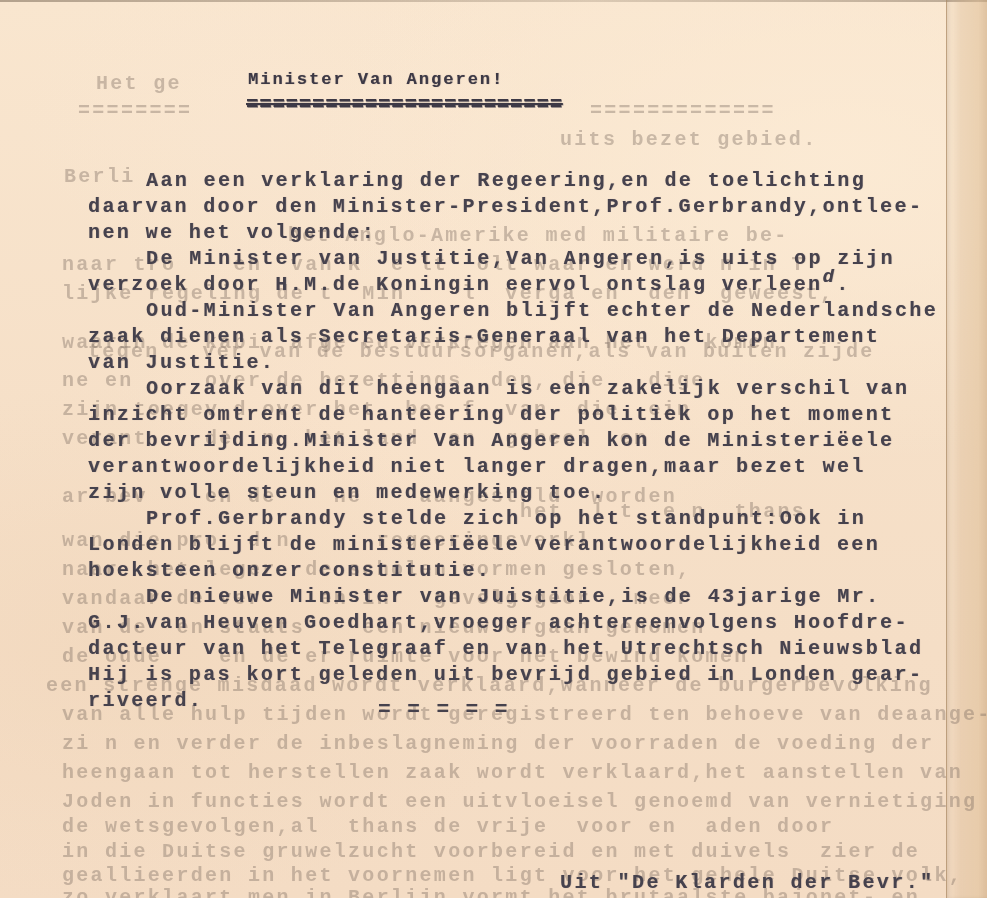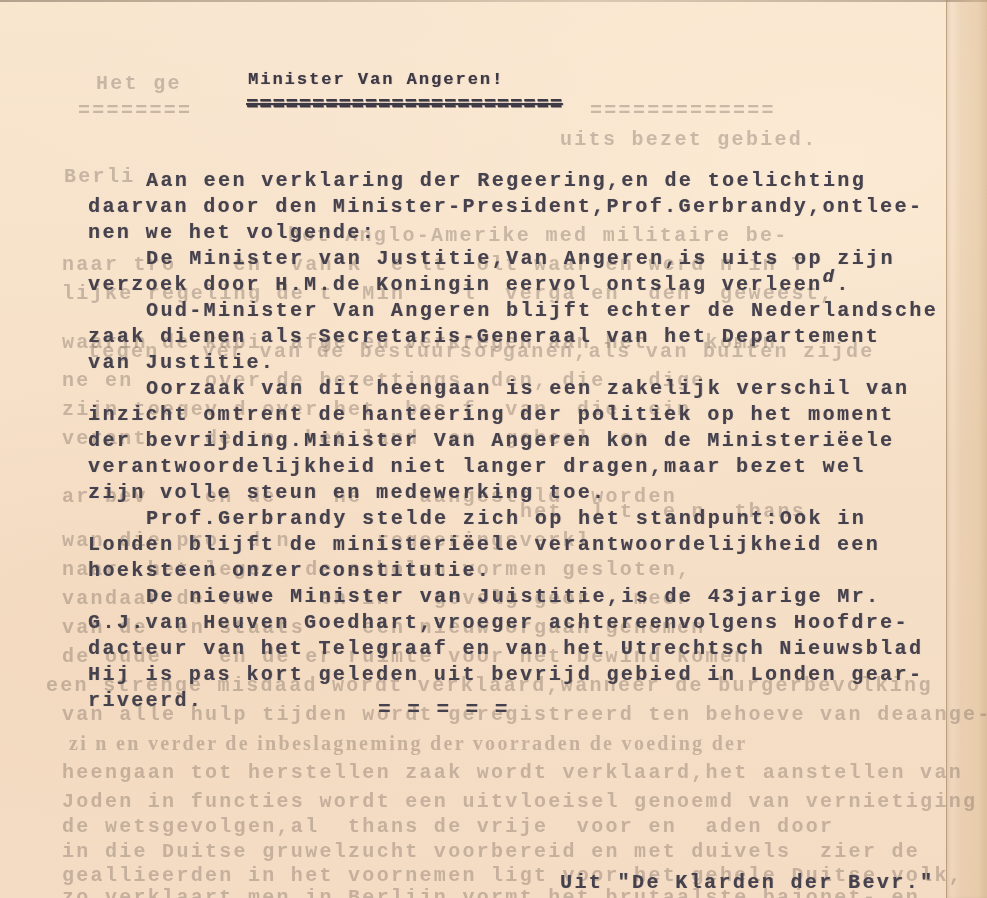--- a/index.html
+++ b/index.html
@@ -95,21 +95,21 @@
       <div class="bline" style="top: 427px; left: 62px;">verant    de  n  het land  en  geheel  en</div>
       <div class="bline" style="top: 485px; left: 62px;">ar bev    en de    he    aangesteld  worden</div>
       <div class="bline" style="top: 500px; left: 520px;">het  l t  e n  thans</div>
       <div class="bline" style="top: 529px; left: 62px;">wan die pro  d n      regeeringsverkl</div>
       <div class="bline" style="top: 558px; left: 62px;">naar  het leger  de scholen vormen gesloten,</div>
       <div class="bline" style="top: 587px; left: 62px;">vandaar de ver    en in   gevolg geor   meer</div>
       <div class="bline" style="top: 616px; left: 62px;">van de  en staats    een nieuw orgaan genomen</div>
       <div class="bline" style="top: 645px; left: 62px;">de oude    en de er ruimte voor het bewind komen</div>
       <div class="bline" style="top: 674px; left: 46px;">een strenge misdaad wordt verklaard,wanneer de burgerbevolking</div>
       <div class="bline" style="top: 703px; left: 62px;">van alle hulp tijden wordt geregistreerd ten behoeve van deaange-</div>
-      <div class="bline" style="top: 732px; left: 69px; font-family: Liberation Serif, serif;">zi n en verder de inbeslagneming der voorraden de voeding der</div>
+      <div class="bline" style="top: 732px; left: 62px;">zi n en verder de inbeslagneming der voorraden de voeding der</div>
       <div class="bline" style="top: 761px; left: 62px;">heengaan tot herstellen zaak wordt verklaard,het aanstellen van</div>
       <div class="bline" style="top: 790px; left: 62px;">Joden in functies wordt een uitvloeisel genoemd van vernietiging</div>
       <div class="bline" style="top: 815px; left: 62px;">de wetsgevolgen,al  thans de vrije  voor en  aden door</div>
       <div class="bline" style="top: 840px; left: 62px;">in die Duitse gruwelzucht voorbereid en met duivels  zier de</div>
       <div class="bline" style="top: 864px; left: 62px;">geallieerden in het voornemen ligt voor het gehele Duitse volk,</div>
       <div class="bline" style="top: 886px; left: 62px;">zo verklaart men in Berlijn,vormt het brutaalste bajonet- en</div>
     </div>
 
   <div class="typed">
     <div class="title">Minister Van Angeren!</div>

